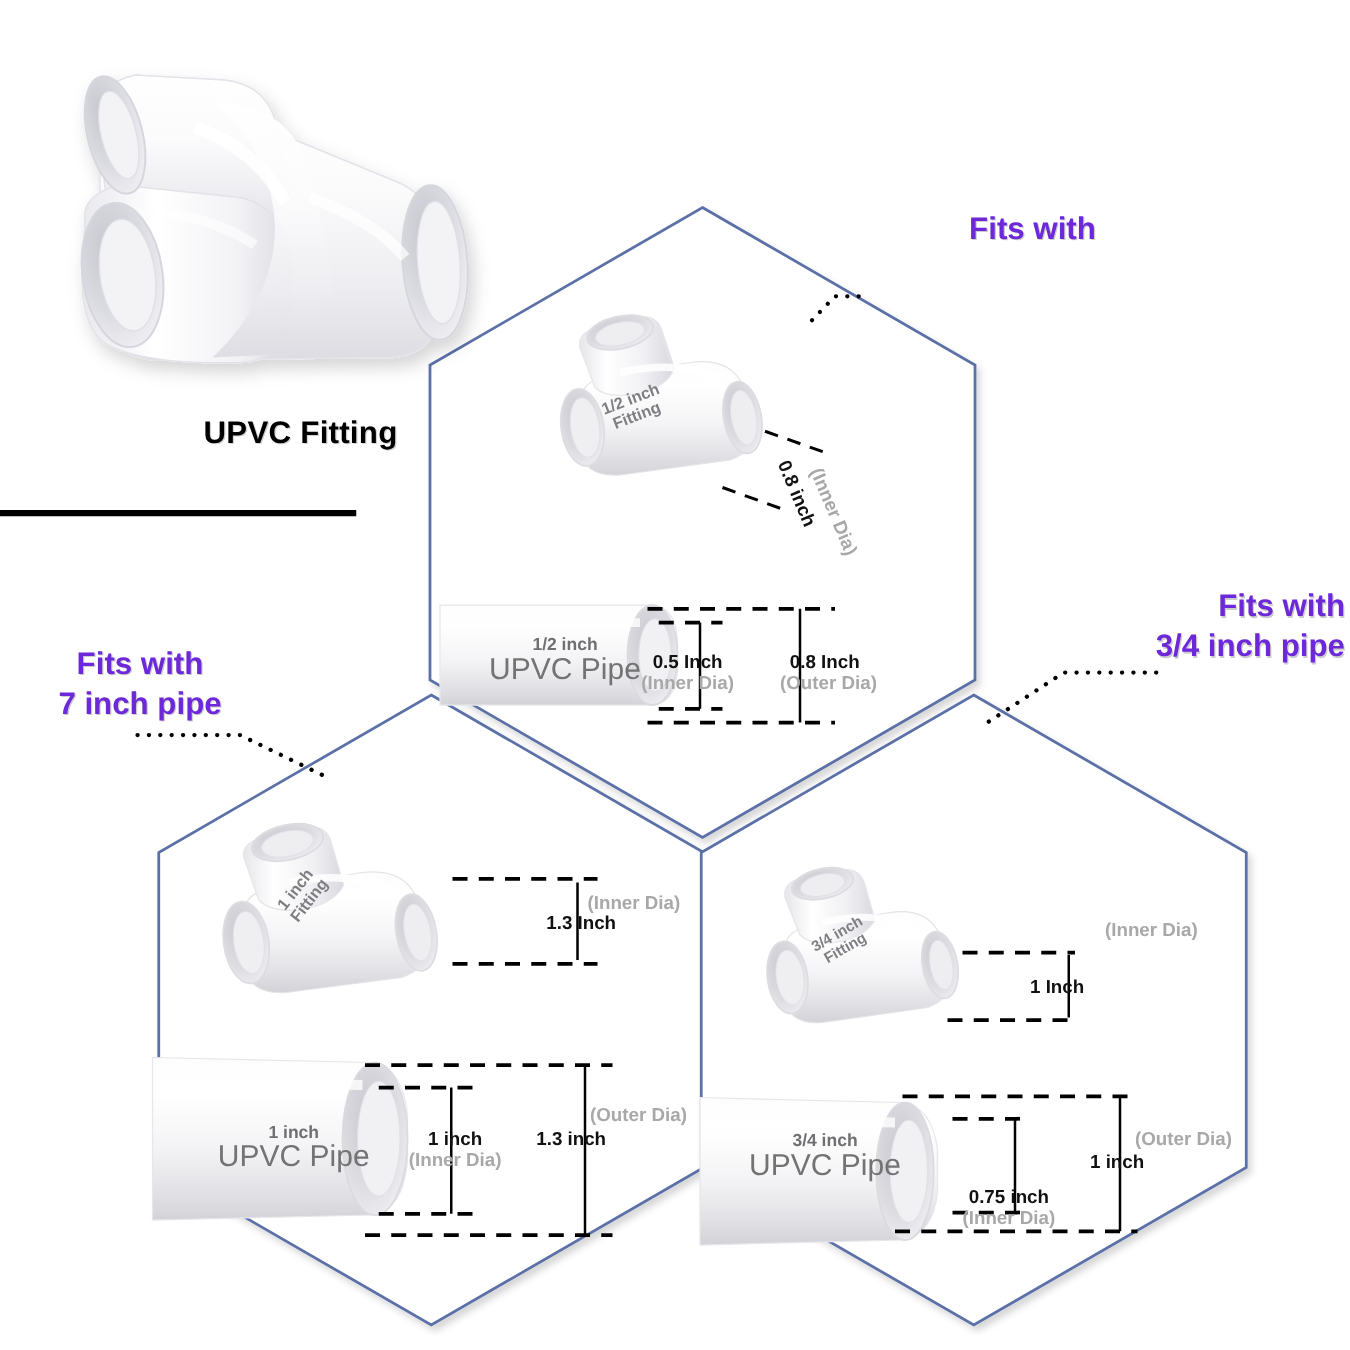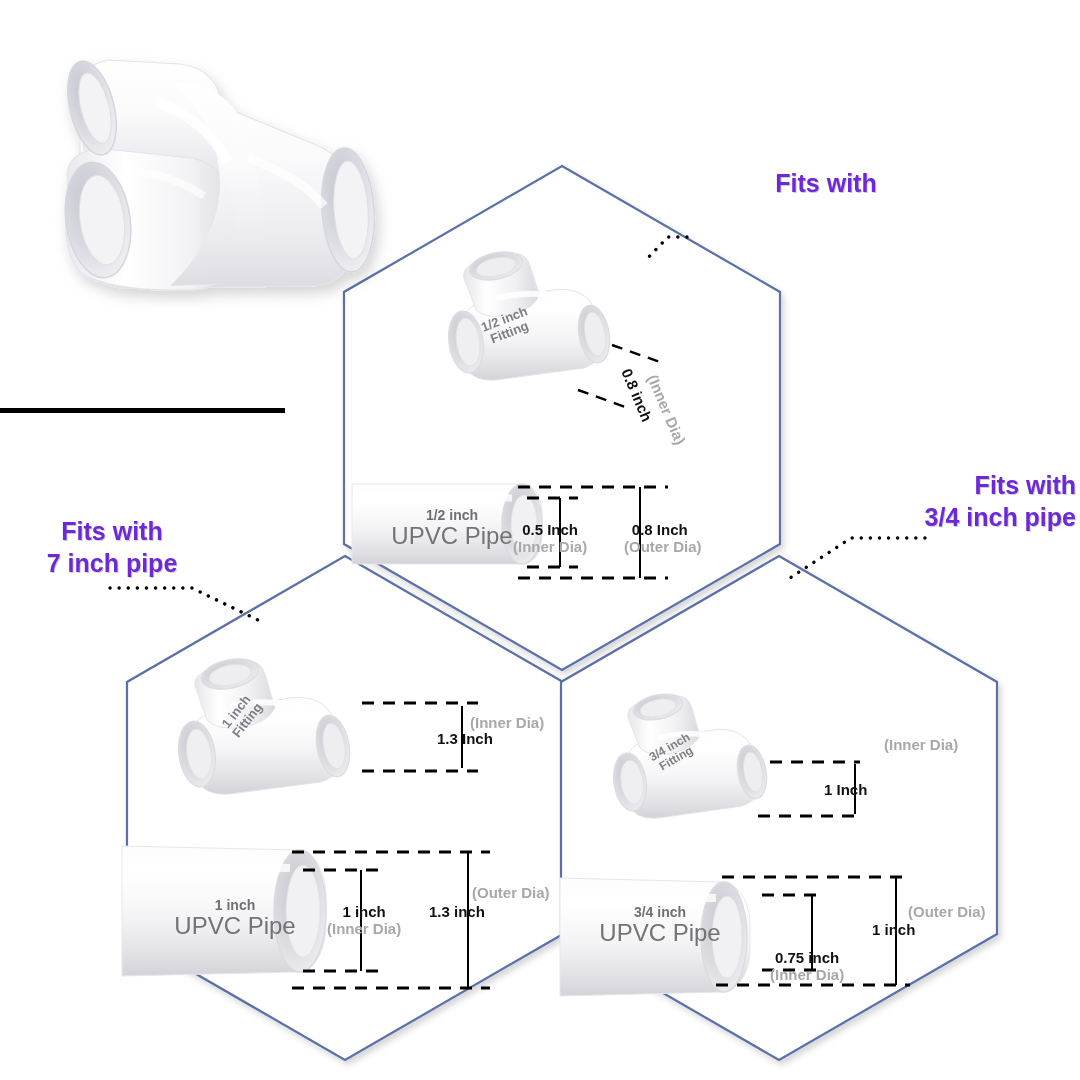--- a/index.html
+++ b/index.html
@@ -276,20 +276,21 @@
         <ellipse cx="299" cy="172" rx="17" ry="49" transform="rotate(-4 299 172)" fill="#f3f3f6" stroke="#dfdfe6" stroke-width="1"></ellipse>
 
         <path d="M104,64 Q152,80 176,124" fill="none" stroke="#ffffff" stroke-width="10" opacity=".85"></path>
         <path d="M196,120 Q250,140 272,168" fill="none" stroke="#ffffff" stroke-width="9" opacity=".7"></path>
         <path d="M72,132 Q120,136 152,158" fill="none" stroke="#ffffff" stroke-width="8" opacity=".6"></path>
       </g>
     </svg>
   </div>
 
   <div class="title-block">
+    <div class="title-line">UPVC Fitting</div>
   </div>
   <div class="title-rule"></div>
 
   <div class="callout center" style="left:686px;top:168px;width:280px;">
     <div class="ln">Fits with</div>
   </div>
 
   <div class="callout right" style="left:760px;top:470px;width:316px;">
     <div class="ln">Fits with</div>
     <div class="ln">3/4 inch pipe</div>

